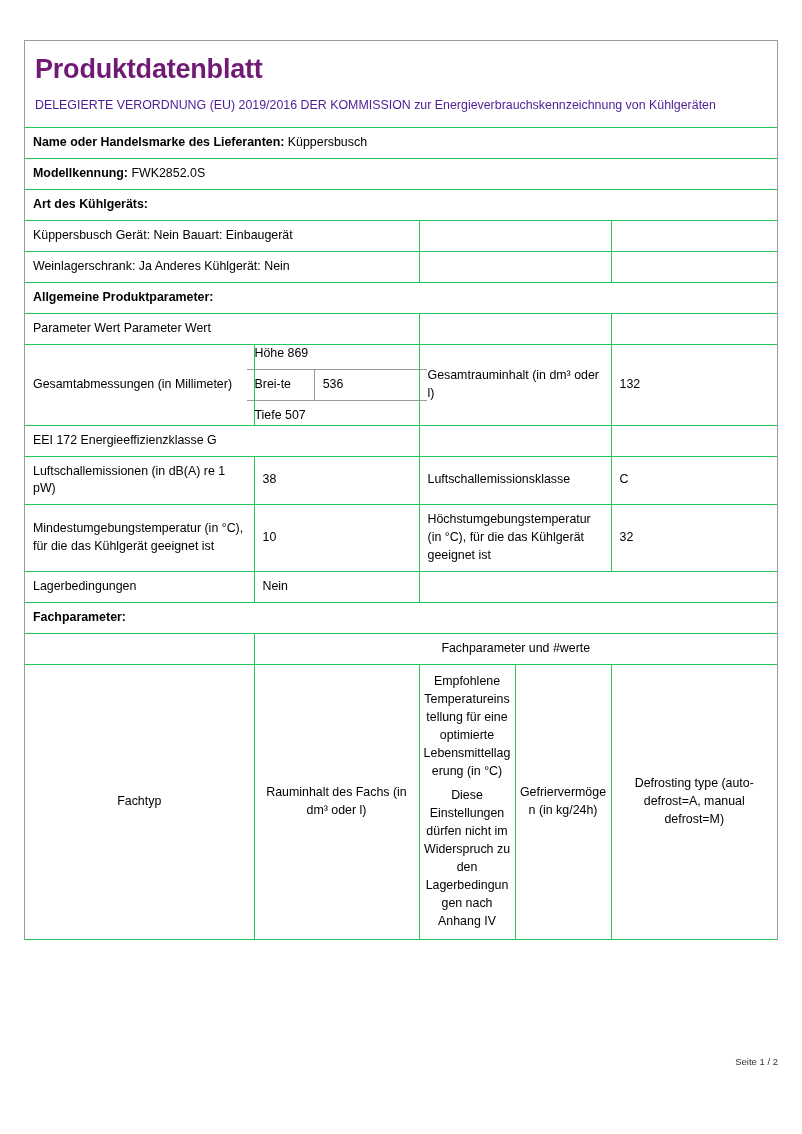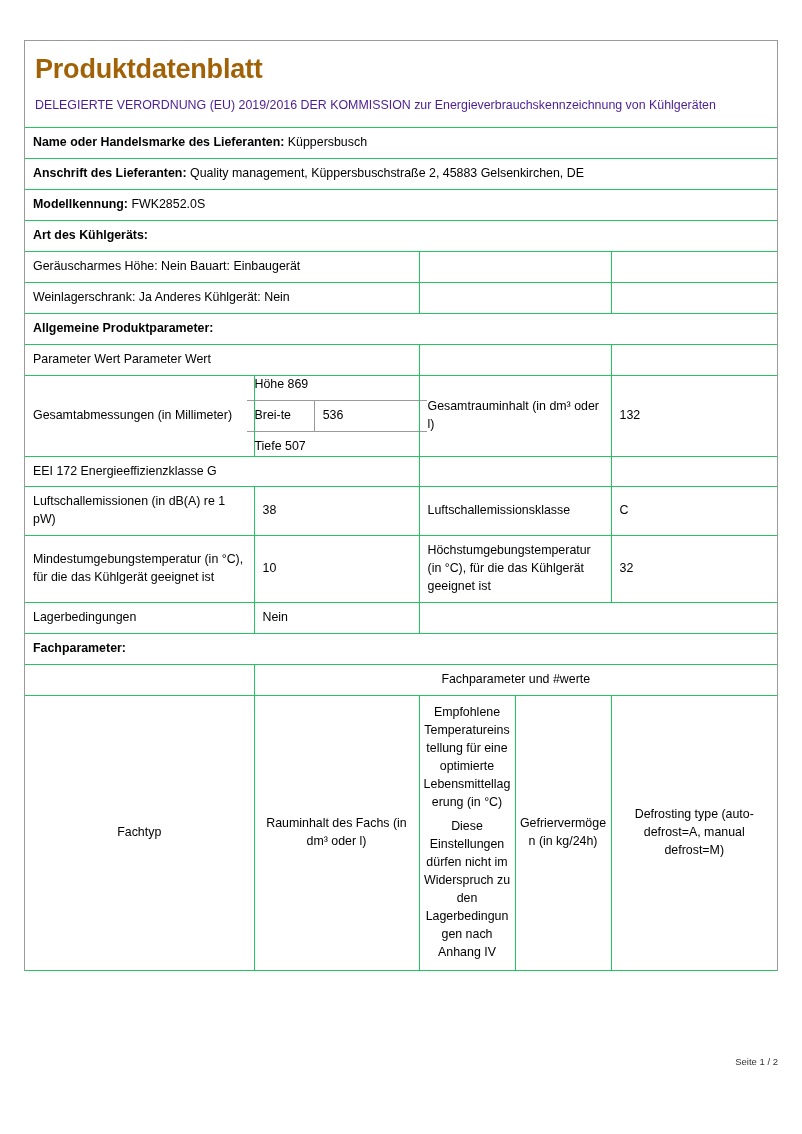--- a/index.html
+++ b/index.html
@@ -50,21 +50,21 @@
   }
   
   table.doc tr > td:first-child { border-left: none; }
   table.doc tr > td:last-child  { border-right: none; }
   table.doc tr:first-child > td { border-top: none; }
 
   .title-cell { padding: 14px 10px 12px 10px !important; }
   .doc-title {
     font-size: 27px;
     font-weight: bold;
-    color: #a16207;
+    color: #701a75;
     letter-spacing: -0.2px;
     margin: 0 0 12px 0;
     line-height: 1.1;
   }
   .doc-sub {
     font-size: 12.4px;
     line-height: 1.45;
     color: #4c1d95;
     margin: 0;
   }
@@ -148,40 +148,34 @@
         </td>
       </tr>
 
       <tr class="lbl-row">
         <td colspan="4">
           <span class="b">Name oder Handelsmarke des Lieferanten:</span>
           <span>Küppersbusch</span>
         </td>
       </tr>
 
-      <tr class="lbl-row">
-        <td colspan="4">
-          <span class="b">Anschrift des Lieferanten:</span>
-          <span>Quality management, Küppersbuschstraße 2, 45883 Gelsenkirchen, DE</span>
-        </td>
-      </tr>
 
       <tr class="lbl-row">
         <td colspan="4">
           <span class="b">Modellkennung:</span>
           <span>FWK2852.0S</span>
         </td>
       </tr>
 
       <tr class="section-head lbl-row">
         <td colspan="4">Art des Kühlgeräts:</td>
       </tr>
 
       <tr>
-        <td colspan="2">Geräuscharmes Höhe: Nein Bauart: Einbaugerät</td>
+        <td colspan="2">Küppersbusch Gerät: Nein Bauart: Einbaugerät</td>
         <td class="empty"></td>
         <td class="empty"></td>
       </tr>
 
       <tr>
         <td colspan="2">Weinlagerschrank: Ja Anderes Kühlgerät: Nein</td>
         <td class="empty"></td>
         <td class="empty"></td>
       </tr>
 

